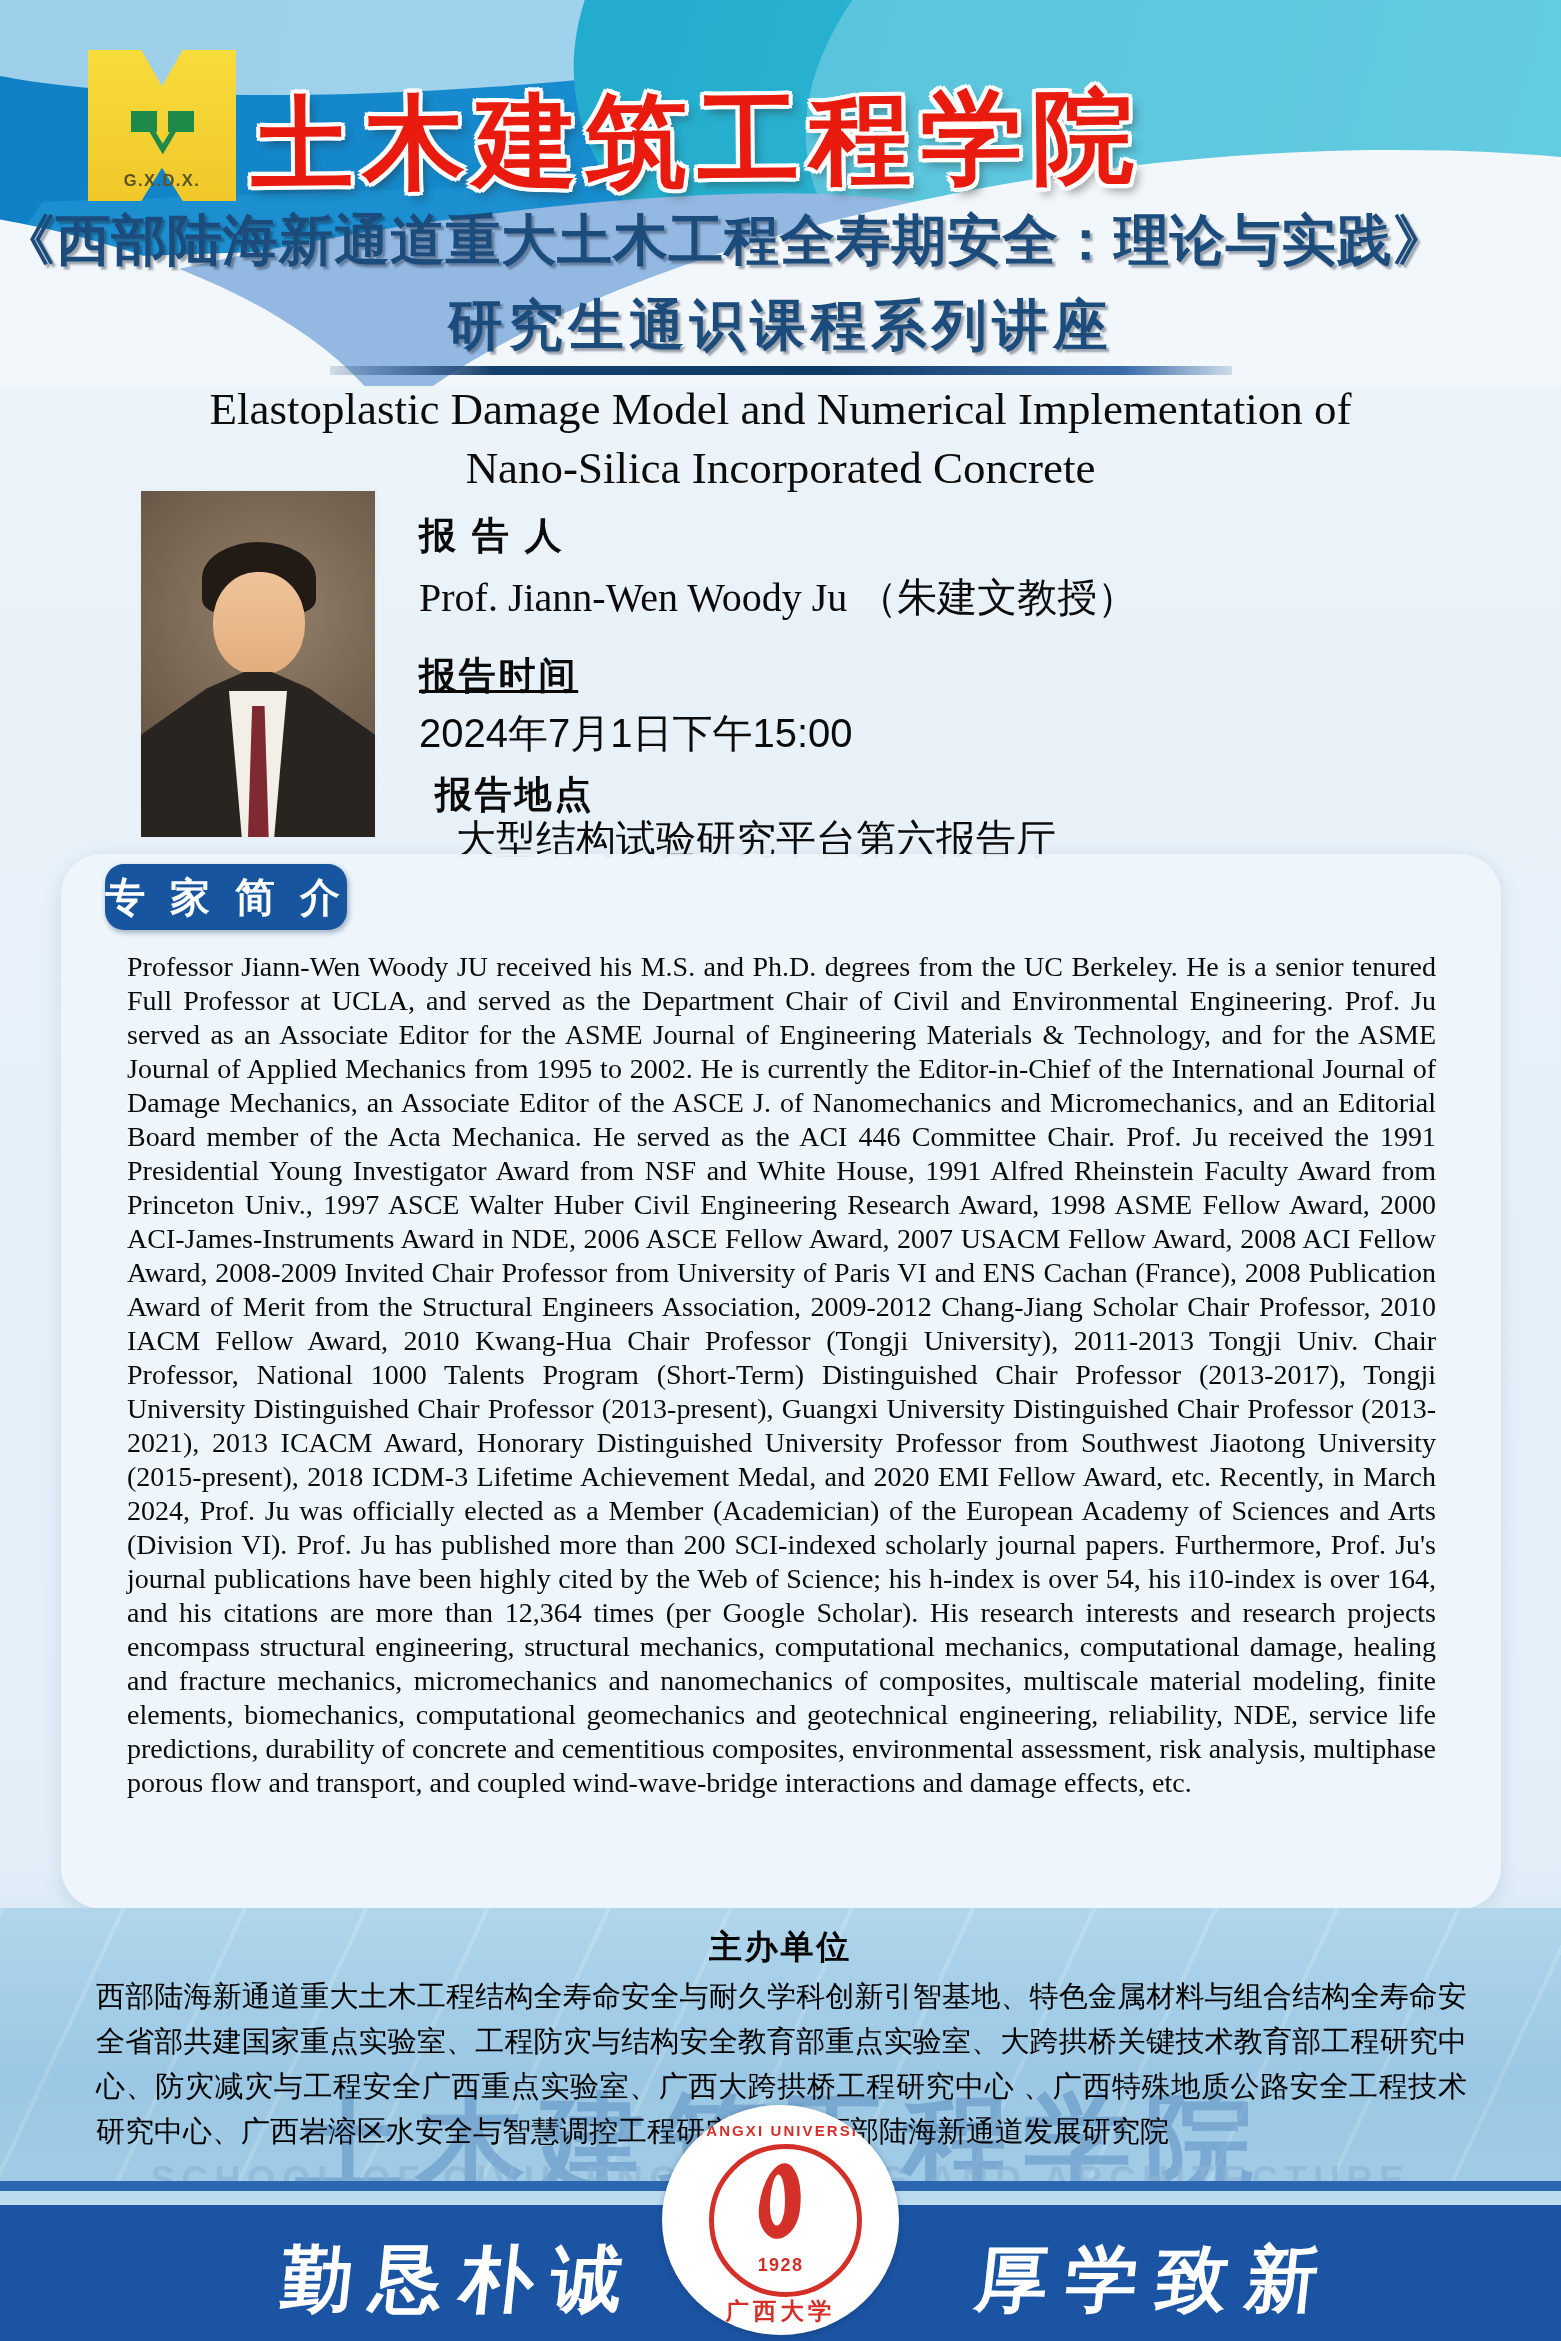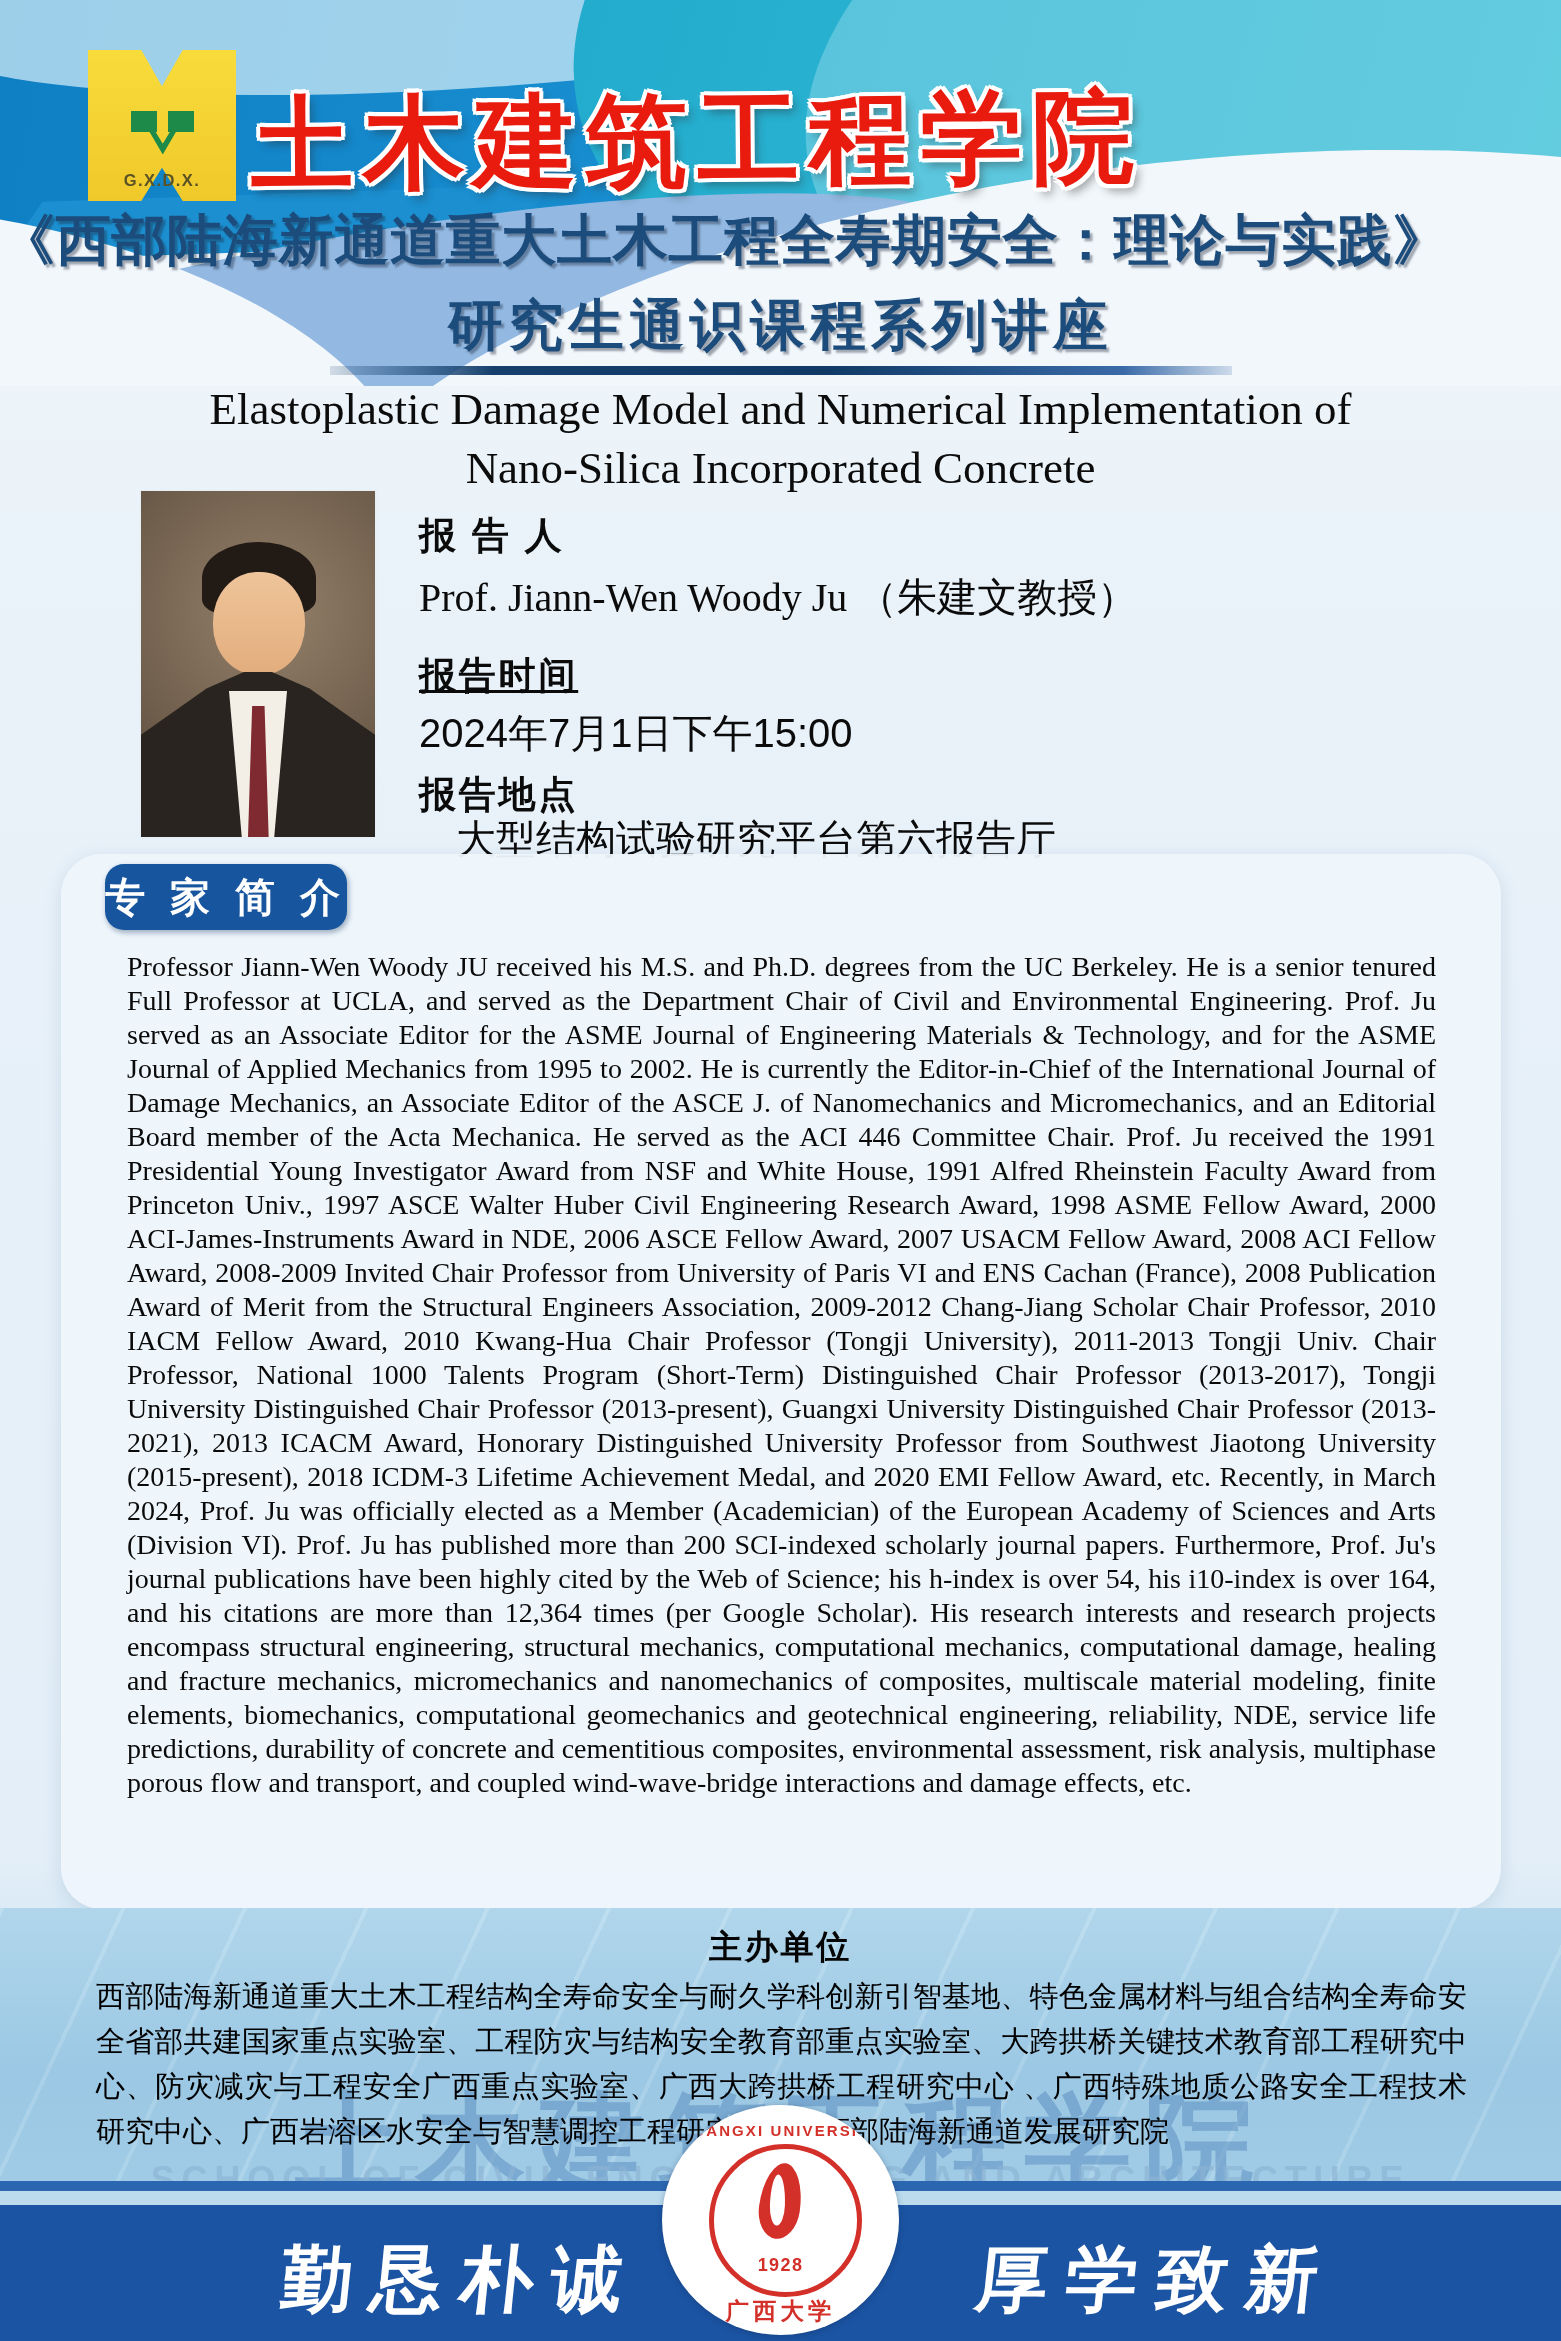--- a/index.html
+++ b/index.html
@@ -156,21 +156,21 @@
     <div class="hair"></div>
     <div class="face"></div>
     <div class="suit"></div>
     <div class="shirt"></div>
     <div class="tie"></div>
   </div>
   <div class="info-label" style="top:511px;">报 告 人</div>
   <div class="info-value serif" style="top:570px;">Prof. Jiann-Wen Woody Ju （朱建文教授）</div>
   <div class="info-label" style="top:651px;text-decoration:underline;">报告时间</div>
   <div class="info-value" style="top:706px;">2024年7月1日下午15:00</div>
-  <div class="info-label" style="top:770px;">报告地点</div>
+  <div class="info-label" style="top:770px;margin-left:16px;">报告地点</div>
   <div class="info-value" style="top:812px;margin-left:37px;">大型结构试验研究平台第六报告厅</div>
 
   <div class="bio-panel"></div>
   <div class="bio-badge">专 家 简 介</div>
   <div class="bio-text">Professor Jiann-Wen Woody JU received his M.S. and Ph.D. degrees from the UC Berkeley. He is a senior tenured Full Professor at UCLA, and served as the Department Chair of Civil and Environmental Engineering. Prof. Ju served as an Associate Editor for the ASME Journal of Engineering Materials &amp; Technology, and for the ASME Journal of Applied Mechanics from 1995 to 2002. He is currently the Editor-in-Chief of the International Journal of Damage Mechanics, an Associate Editor of the ASCE J. of Nanomechanics and Micromechanics, and an Editorial Board member of the Acta Mechanica. He served as the ACI 446 Committee Chair. Prof. Ju received the 1991 Presidential Young Investigator Award from NSF and White House, 1991 Alfred Rheinstein Faculty Award from Princeton Univ., 1997 ASCE Walter Huber Civil Engineering Research Award, 1998 ASME Fellow Award, 2000 ACI-James-Instruments Award in NDE, 2006 ASCE Fellow Award, 2007 USACM Fellow Award, 2008 ACI Fellow Award, 2008-2009 Invited Chair Professor from University of Paris VI and ENS Cachan (France), 2008 Publication Award of Merit from the Structural Engineers Association, 2009-2012 Chang-Jiang Scholar Chair Professor, 2010 IACM Fellow Award, 2010 Kwang-Hua Chair Professor (Tongji University), 2011-2013 Tongji Univ. Chair Professor, National 1000 Talents Program (Short-Term) Distinguished Chair Professor (2013-2017), Tongji University Distinguished Chair Professor (2013-present), Guangxi University Distinguished Chair Professor (2013-2021), 2013 ICACM Award, Honorary Distinguished University Professor from Southwest Jiaotong University (2015-present), 2018 ICDM-3 Lifetime Achievement Medal, and 2020 EMI Fellow Award, etc. Recently, in March 2024, Prof. Ju was officially elected as a Member (Academician) of the European Academy of Sciences and Arts (Division VI). Prof. Ju has published more than 200 SCI-indexed scholarly journal papers. Furthermore, Prof. Ju's journal publications have been highly cited by the Web of Science; his h-index is over 54, his i10-index is over 164, and his citations are more than 12,364 times (per Google Scholar). His research interests and research projects encompass structural engineering, structural mechanics, computational mechanics, computational damage, healing and fracture mechanics, micromechanics and nanomechanics of composites, multiscale material modeling, finite elements, biomechanics, computational geomechanics and geotechnical engineering, reliability, NDE, service life predictions, durability of concrete and cementitious composites, environmental assessment, risk analysis, multiphase porous flow and transport, and coupled wind-wave-bridge interactions and damage effects, etc.</div>
 
   <div class="org-band"></div>
   <div class="wm-cn">土木建筑工程学院</div>
   <div class="wm-en">SCHOOL OF CIVIL ENGINEERING AND ARCHITECTURE</div>
   <div class="org-heading">主办单位</div>

